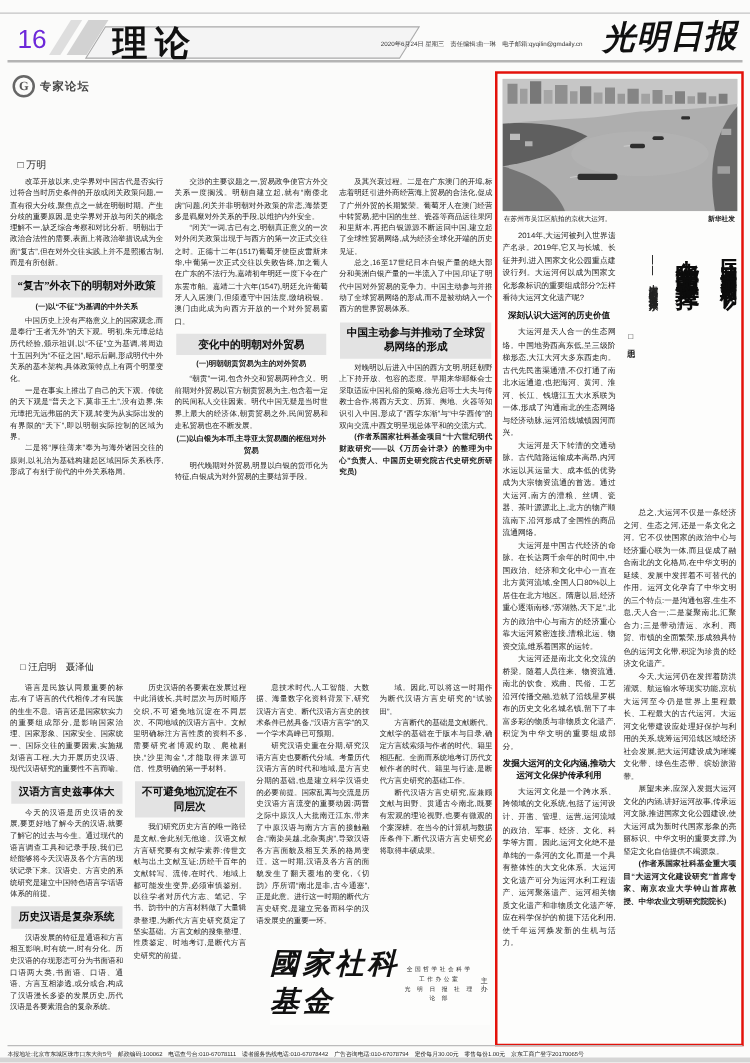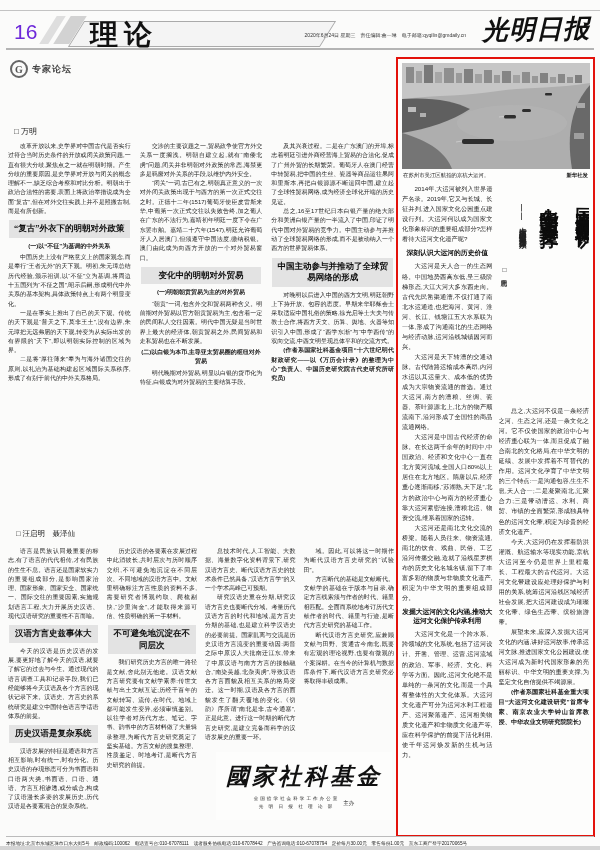--- a/index.html
+++ b/index.html
@@ -33,21 +33,21 @@
   .blk-p{text-indent:2em;margin:0;}
   .blk-h{margin:4px 1px;background:#e3e3e3;font-family:"Liberation Serif","DejaVu Serif",serif;font-weight:bold;text-align:center;text-indent:0;font-size:8.5px;line-height:1.35;padding:3px 2px;color:#0d0d0d;}
   .blk-s{font-weight:bold;text-align:center;text-indent:0;margin:2px 0;}
   .blk-n{font-weight:bold;text-indent:2em;}
 
   
   .sec-title{position:absolute;left:12px;top:496px;width:384px;font-family:"Liberation Serif","DejaVu Serif",serif;font-size:23px;font-weight:900;letter-spacing:3px;color:#0d0d0d;white-space:nowrap;}
   .sec-byline{position:absolute;left:16px;top:529px;font-size:7.5px;color:#222;}
 
   
-  .fund{position:absolute;left:216px;top:752px;width:176px;height:68px;background:#fdfdfc;z-index:3;display:flex;flex-direction:column;align-items:center;justify-content:center;}
+  .fund{position:absolute;left:216px;top:752px;width:176px;height:68px;background:#fdfdfc;z-index:3;display:flex;flex-direction:row;align-items:center;justify-content:center;}
   .fund-cal{font-family:"DejaVu Serif","Liberation Serif",serif;font-style:italic;font-weight:bold;font-size:23px;letter-spacing:3px;color:#111;}
   .fund-sub{display:flex;align-items:center;gap:4px;margin-top:3px;}
   .fund-lines{font-size:4.6px;line-height:1.7;letter-spacing:2px;color:#222;text-align:center;}
   .fund-host{font-size:5.5px;color:#222;}
 
   
   .redbox{position:absolute;left:396px;top:57px;width:199px;height:780px;border:2.5px solid #e3120b;background:#fdfdfc;box-sizing:border-box;padding:4px;overflow:hidden;}
   .photo{width:188px;height:106px;display:block;}
   .caption{display:flex;justify-content:space-between;font-size:5.4px;color:#222;margin:3px 1px 5px;}
   .caption .credit{font-weight:bold;}

